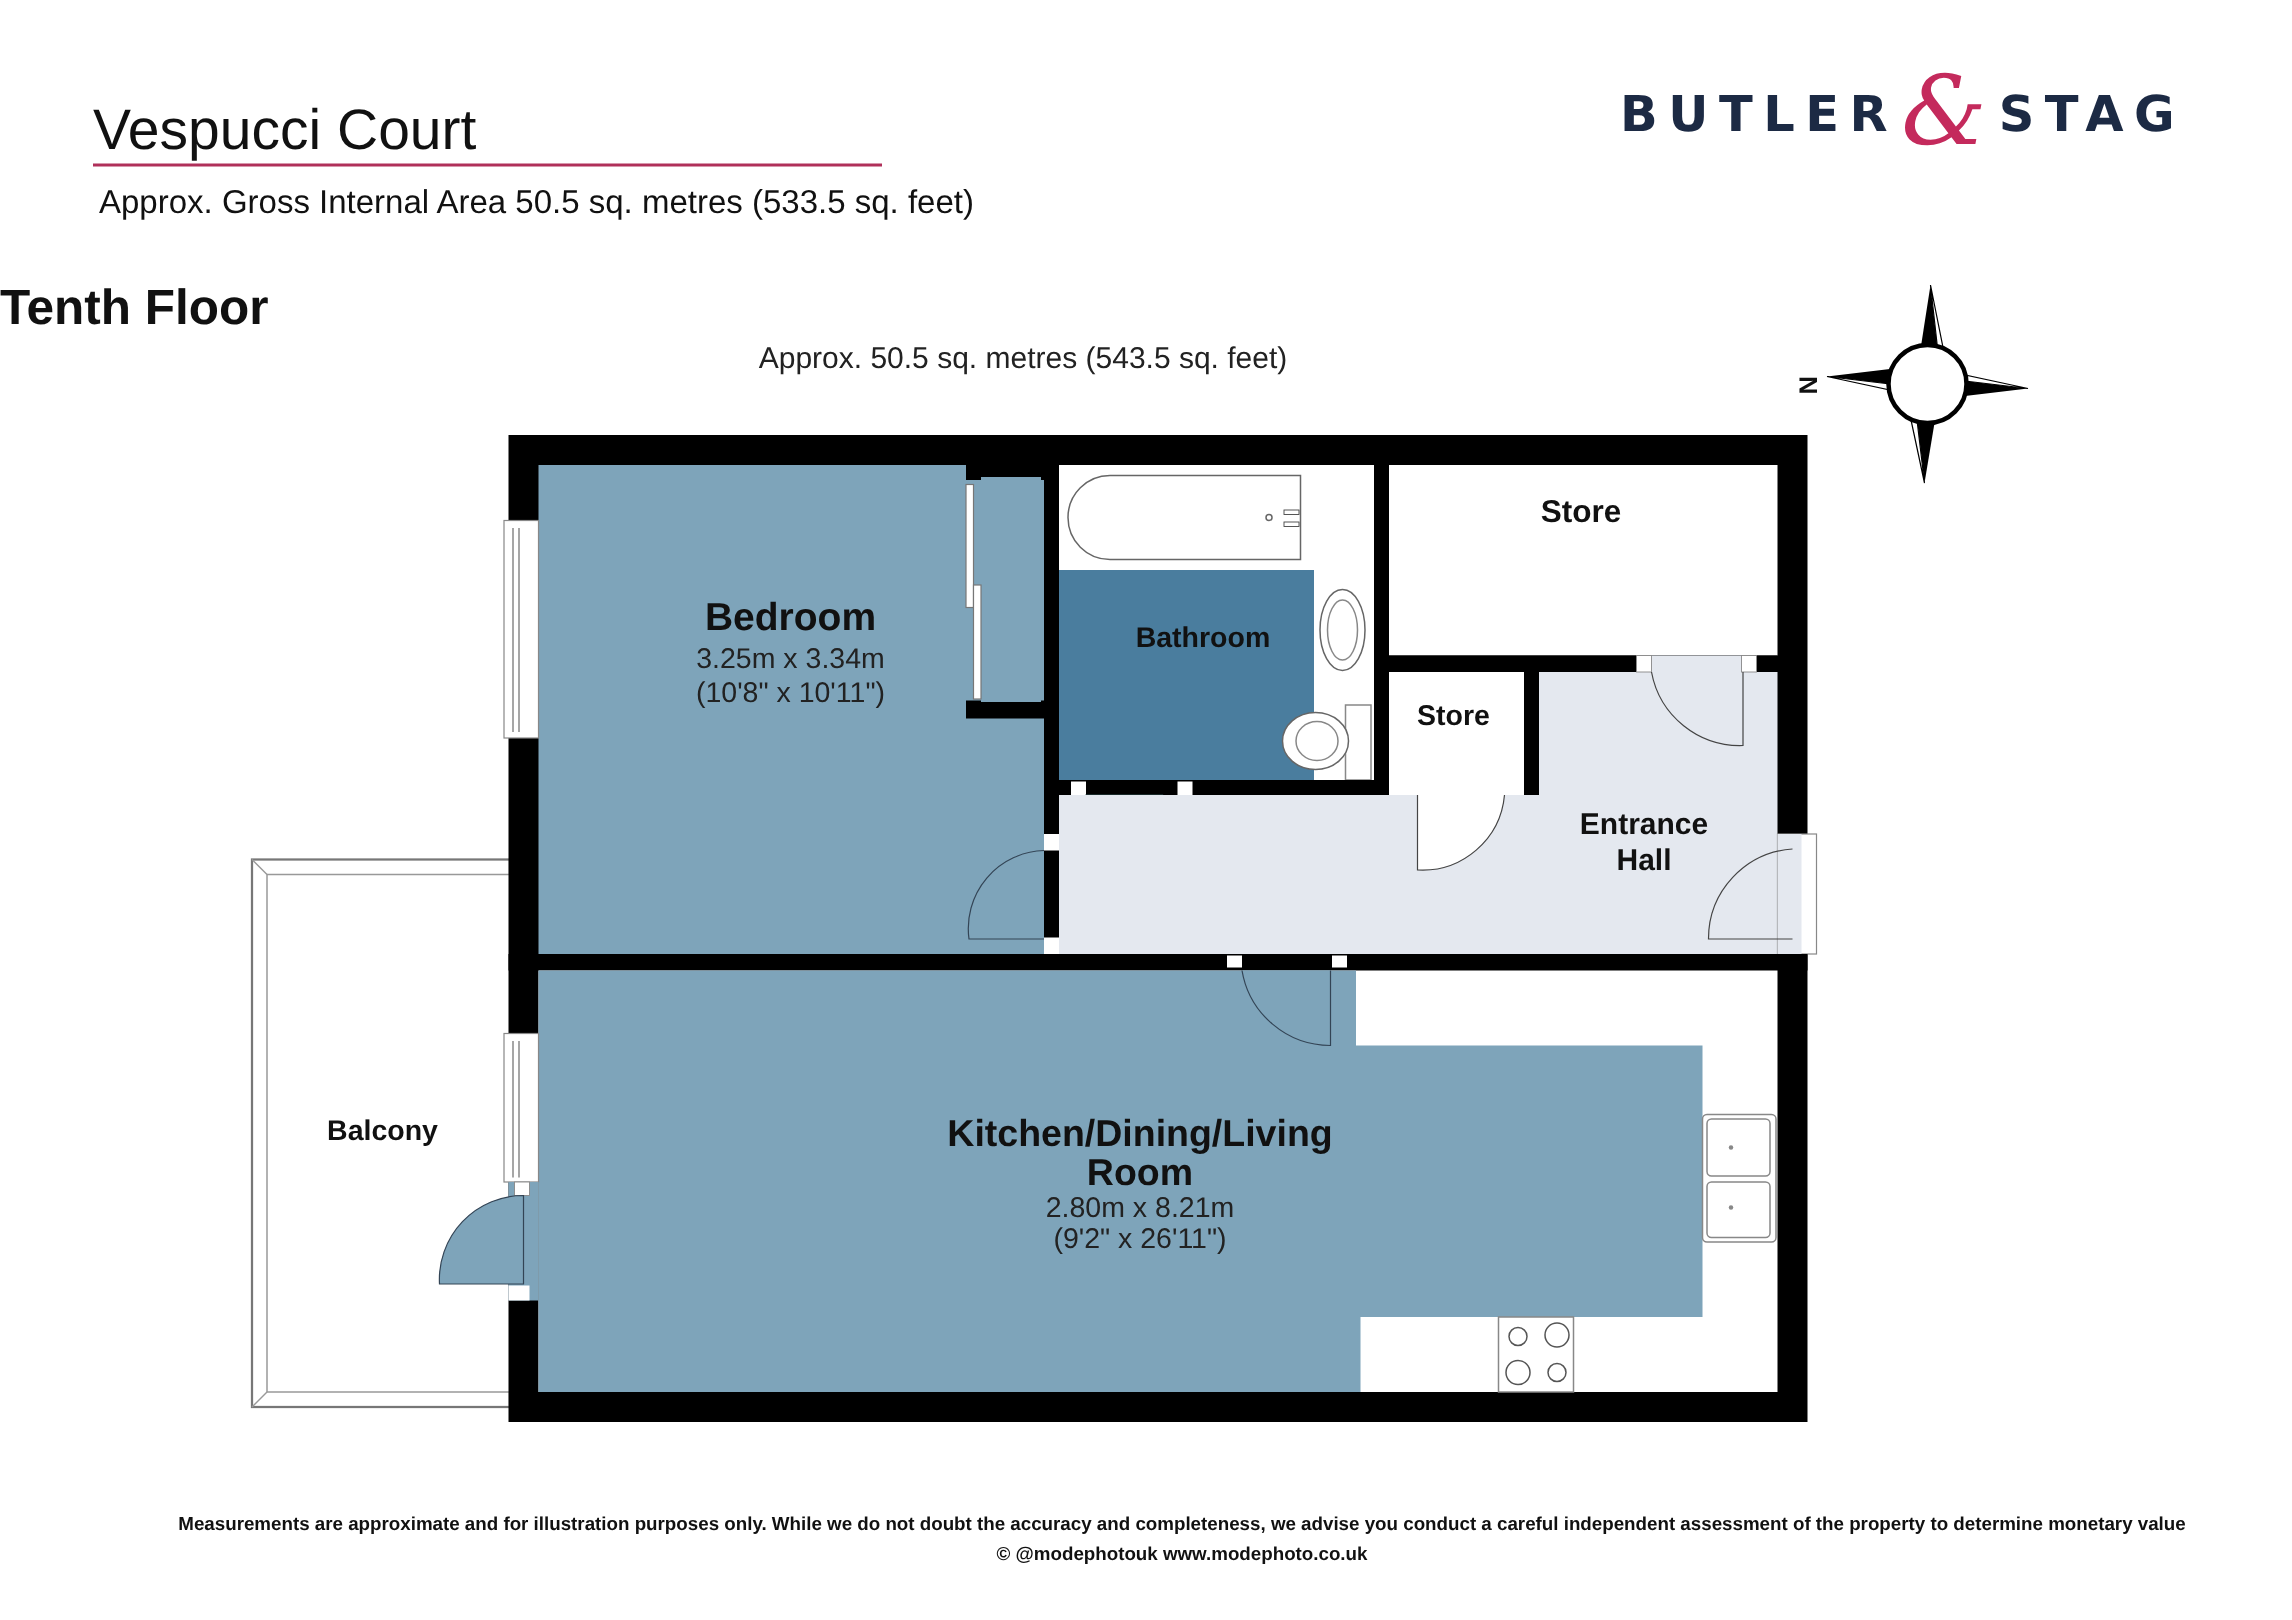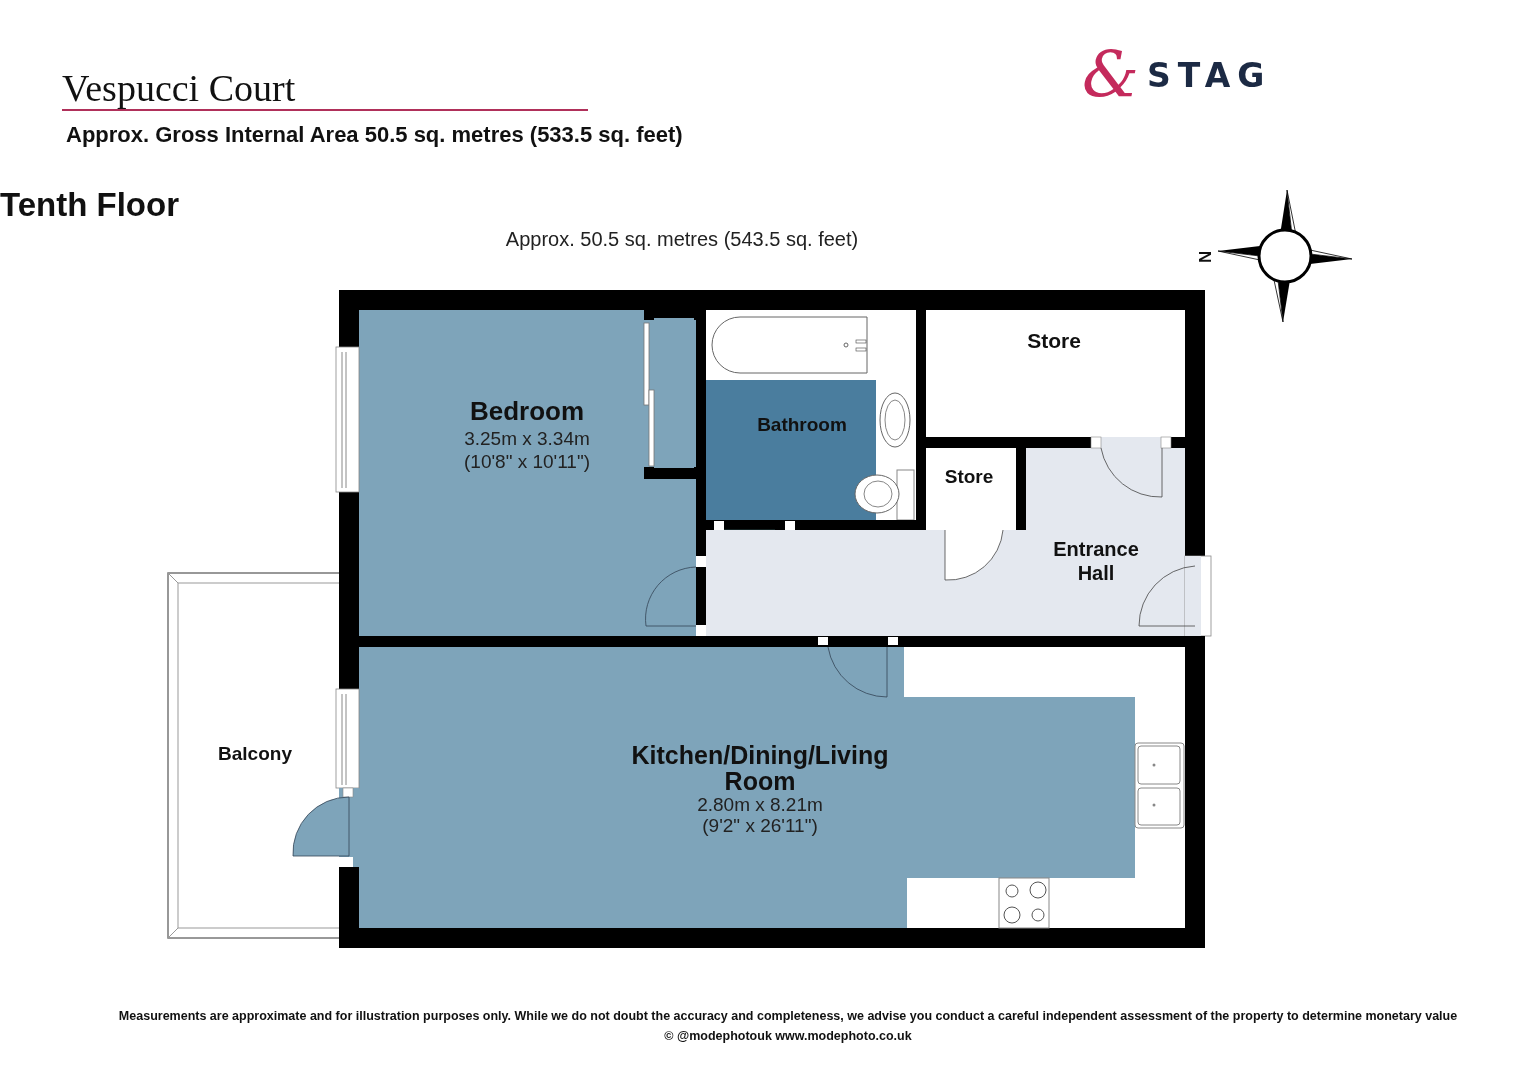--- a/index.html
+++ b/index.html
@@ -1,37 +1,38 @@
 <!DOCTYPE html>
 <html><head>
 <meta charset="utf-8">
 <style>
   html, body { margin: 0; padding: 0; background: #ffffff; }
   body { width: 1528px; height: 1080px; position: relative; overflow: hidden; font-family: "Liberation Sans", sans-serif; }
-  .title { position: absolute; left: 62px; top: 66px; font-family: Liberation Serif, serif; font-size: 38px; color: #111; letter-spacing: 0px; font-weight: normal; }
+  .title { position: absolute; left: 62px; top: 66px; font-family: Liberation Sans, sans-serif; font-size: 38px; color: #111; letter-spacing: 0px; font-weight: normal; }
   .title-rule { position: absolute; left: 62px; top: 109px; width: 526px; height: 2px; background: #b0305a; }
-  .gross { position: absolute; left: 66px; top: 122px; font-family: "Liberation Sans", sans-serif; font-weight: bold; font-size: 22px; color: #111; }
+  .gross { position: absolute; left: 66px; top: 122px; font-family: "Liberation Sans", sans-serif; font-weight: normal; font-size: 22px; color: #111; }
   .logo { position: absolute; left: 1080px; top: 40px; height: 70px; display: flex; align-items: center; font-family: "DejaVu Sans", sans-serif; font-weight: bold; color: #1c2a44; font-size: 33px; letter-spacing: 7px; }
   .logo .amp { color: #c42a5c; font-family: "DejaVu Serif", serif; font-style: italic; font-weight: normal; font-size: 64px; letter-spacing: 0; margin: 0 8px 0 2px; line-height: 1; }
   .floor-title { position: absolute; left: 0; width: 1364px; top: 186px; font-weight: bold; font-size: 33px; color: #111; }
   .floor-sub { position: absolute; left: 0; width: 1364px; top: 228px; text-align: center; font-size: 20px; color: #222; }
   svg.plan { position: absolute; left: 0; top: 0; }
   .room-label { font-family: "Liberation Sans", sans-serif; font-weight: bold; fill: #111; }
   .room-dim { font-family: "Liberation Sans", sans-serif; fill: #222; }
   .disclaimer { position: absolute; left: 0; width: 1576px; top: 1009px; text-align: center; font-weight: bold; font-size: 12.5px; color: #111; }
   .credit { position: absolute; left: 0; width: 1576px; top: 1029px; text-align: center; font-weight: bold; font-size: 12.5px; color: #111; }
 </style>
 </head>
 <body>
 
 <div class="title">Vespucci Court</div>
 <div class="title-rule"></div>
 <div class="gross">Approx. Gross Internal Area 50.5 sq. metres (533.5 sq. feet)</div>
 
 <div class="logo">
+  <span>BUTLER</span>
   <span class="amp">&amp;</span>
   <span>STAG</span>
 </div>
 
 <div class="floor-title">Tenth Floor</div>
 <div class="floor-sub">Approx. 50.5 sq. metres (543.5 sq. feet)</div>
 
 <svg class="plan" width="1528" height="1080" viewBox="0 0 1528 1080">
 
   <g>

